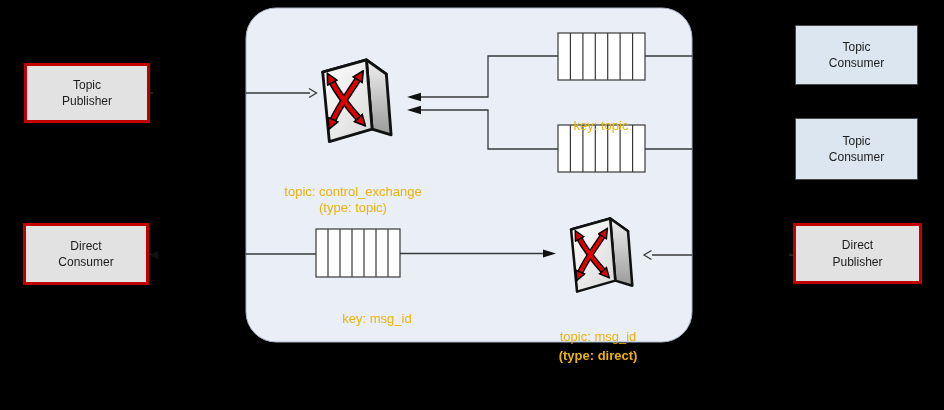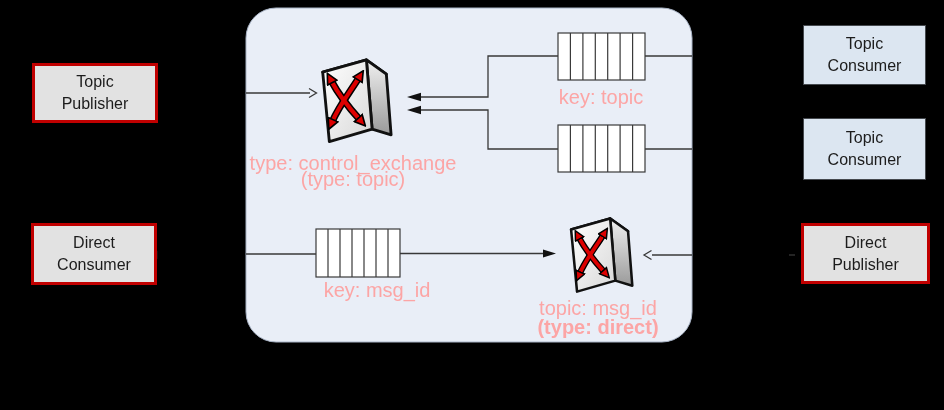--- a/index.html
+++ b/index.html
@@ -1,23 +1,23 @@
 <!DOCTYPE html>
 <html><head>
 <meta charset="utf-8">
 <style>
   html,body{margin:0;padding:0;background:#000;}
   .stage{position:relative;width:944px;height:410px;background:#000;overflow:hidden;
          font-family:"Liberation Sans",sans-serif;}
   .layer{position:absolute;left:0;top:0;}
   .node{position:absolute;box-sizing:border-box;display:flex;align-items:center;justify-content:center;
-        text-align:center;white-space:pre-line;font-size:16px;line-height:1.35;color:#1c1c1c;margin-left:8px;}
+        text-align:center;white-space:pre-line;font-size:12px;line-height:1.35;color:#1c1c1c;}
   .node.red{background:#e2e2e2;border:3px solid #c00000;}
   .node.blue{background:#dce6f1;border:1px solid #45494e;}
-  .lbl{position:absolute;transform:translateX(-50%);font-size:20px;color:#fca5a5;white-space:nowrap;}
+  .lbl{position:absolute;transform:translateX(-50%);font-size:13px;color:#eab308;white-space:nowrap;margin-top:32px;}
 </style>
 </head>
 <body>
 
 <div class="stage">
 
   <svg class="layer" width="944" height="410" viewBox="0 0 944 410">
     <defs>
       <linearGradient id="gFront" x1="0" y1="0" x2="1" y2="1">
         <stop offset="0" stop-color="#ffffff"></stop>
@@ -88,21 +88,21 @@
 Publisher</div>
   <div class="node red" style="left:23px;top:223px;width:126px;height:62px;">Direct
 Consumer</div>
   <div class="node blue" style="left:795px;top:25px;width:123px;height:60px;">Topic
 Consumer</div>
   <div class="node blue" style="left:795px;top:118px;width:123px;height:62px;">Topic
 Consumer</div>
   <div class="node red" style="left:793px;top:223px;width:129px;height:61px;">Direct
 Publisher</div>
 
-  <div class="lbl" style="left:353px;top:152px;">type: control_exchange</div>
+  <div class="lbl" style="left:353px;top:152px;">topic: control_exchange</div>
   <div class="lbl" style="left:353px;top:168px;">(type: topic)</div>
 
   <div class="lbl" style="left:601px;top:86px;">key: topic</div>
   <div class="lbl" style="left:377px;top:279px;">key: msg_id</div>
 
   <div class="lbl" style="left:598px;top:297px;">topic: msg_id</div>
   <div class="lbl" style="left:598px;top:316px;font-weight:bold;">(type: direct)</div>
 </div>
 
 </body></html>

